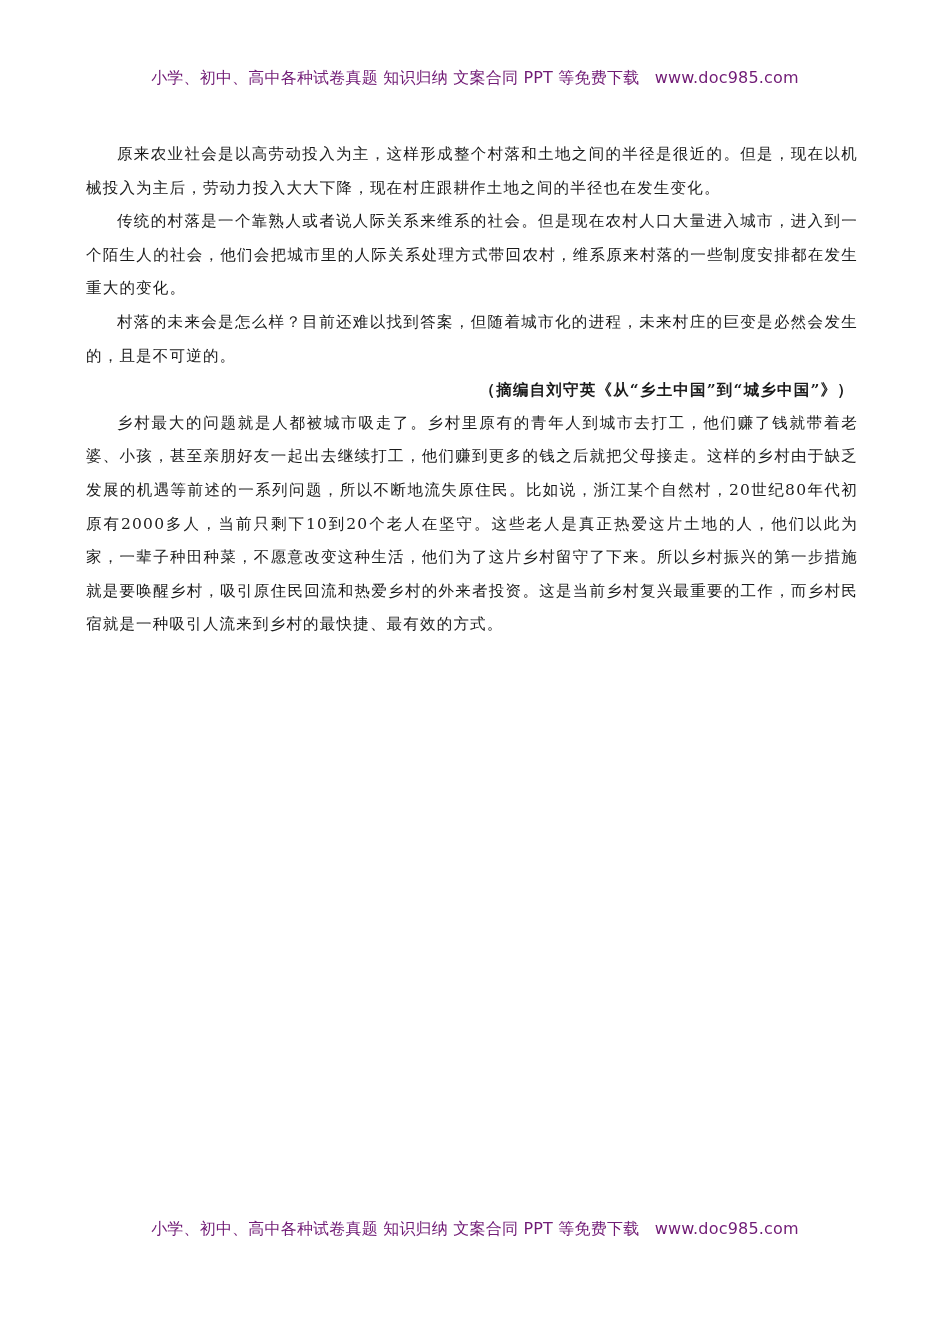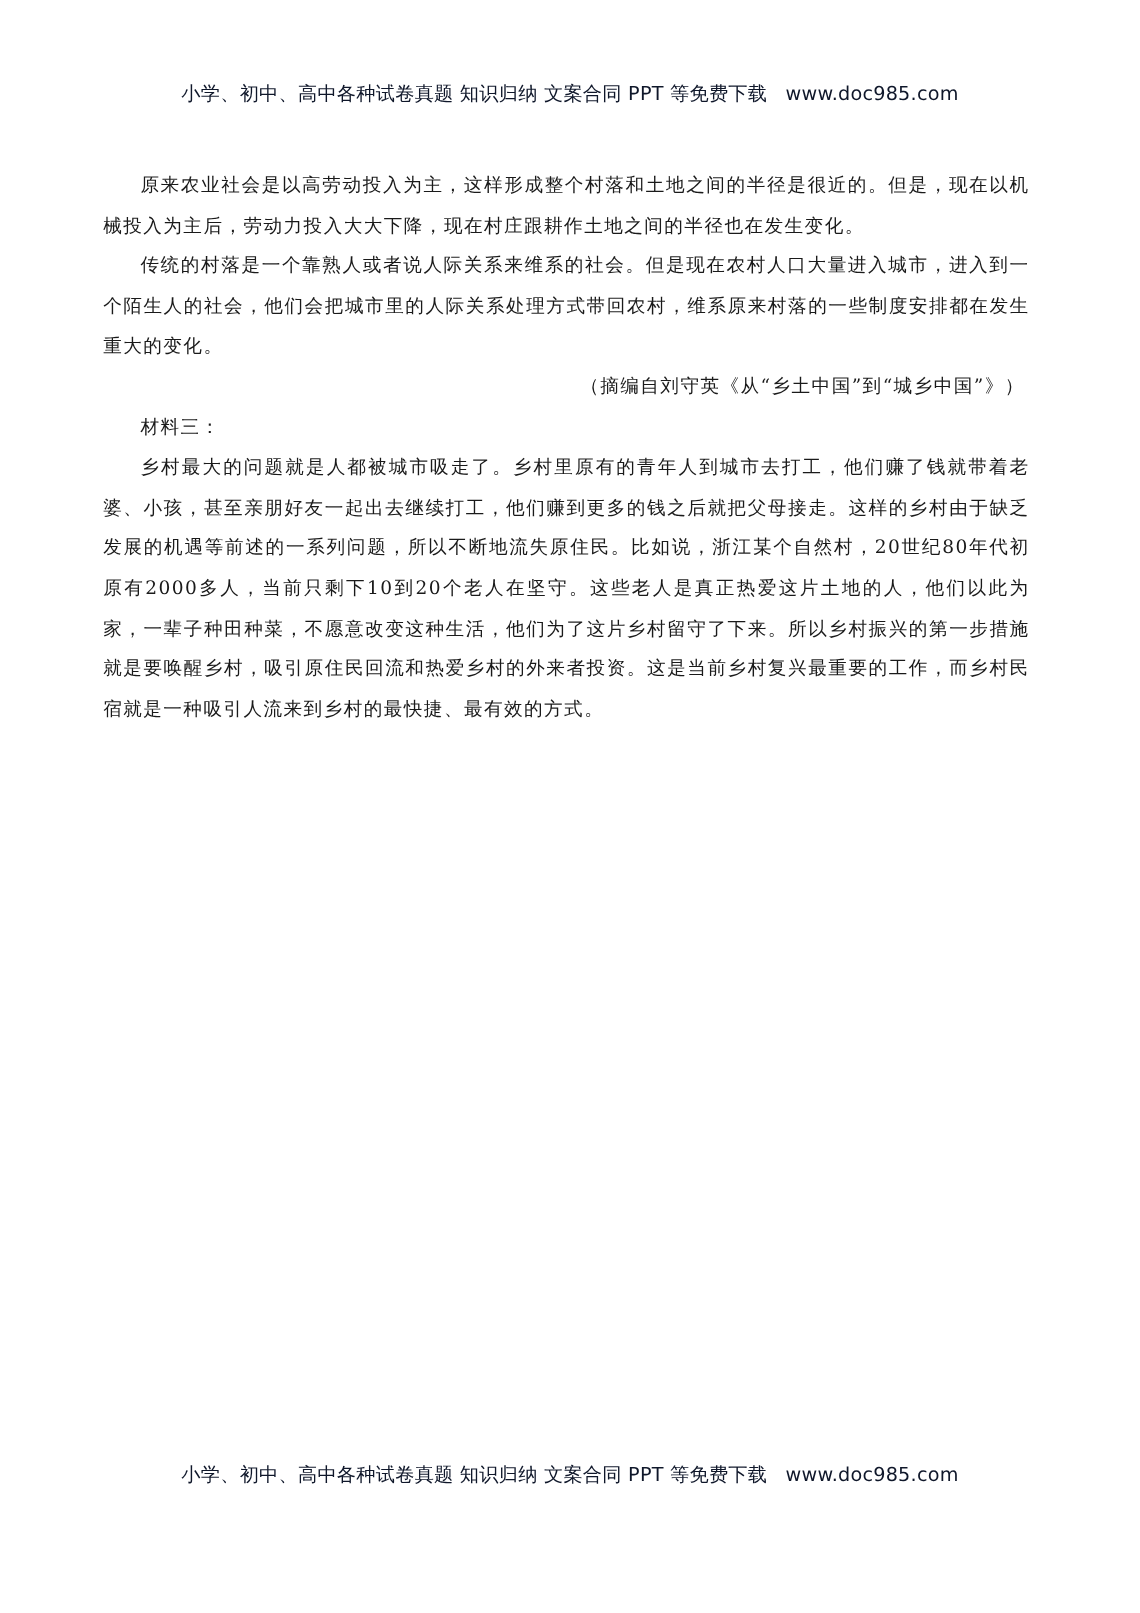--- a/index.html
+++ b/index.html
@@ -1,41 +1,41 @@
 <!DOCTYPE html>
 <html><head>
 <meta charset="utf-8">
 <style>
   html, body { margin: 0; padding: 0; background: #ffffff; }
   body { width: 950px; height: 1344px; position: relative; overflow: hidden;
          font-family: "DejaVu Serif", "Liberation Serif", serif; color: #1a1a1a; }
   .banner { position: absolute; left: 0; width: 950px; text-align: center;
             font-family: "DejaVu Sans", "Liberation Sans", sans-serif;
-            font-size: 16px; color: #0f172a; letter-spacing: 0.2px; }
+            font-size: 16px; color: #701a75; letter-spacing: 0.2px; }
   .banner-top { top: 68px; }
   .banner-bottom { top: 1219px; }
   .banner .url { margin-left: 10px; }
   .content { position: absolute; left: 86px; top: 138px; width: 772px; }
   .para { font-size: 15.5px; line-height: 33.6px; margin: 0; text-align: justify;
           text-indent: 2em; letter-spacing: 1.2px; }
-  .source { text-align: right; font-size: 15.5px; line-height: 33.6px; margin: 0; letter-spacing: 1.2px; padding-right: 4px; }
+  .source { text-align: right; font-size: 15.5px; line-height: 33.6px; margin: 0; letter-spacing: 1.2px; padding-right: 4px; font-weight: bold; }
   .label { font-size: 15.5px; line-height: 33.6px; margin: 0; text-indent: 2em; letter-spacing: 1.2px; }
 </style>
 </head>
 <body>
 
 <div class="banner banner-top">
   <span>小学、初中、高中各种试卷真题 知识归纳 文案合同 PPT 等免费下载</span>
   <span class="url">www.doc985.com</span>
 </div>
 
 <div class="content">
   <p class="para">原来农业社会是以高劳动投入为主，这样形成整个村落和土地之间的半径是很近的。但是，现在以机械投入为主后，劳动力投入大大下降，现在村庄跟耕作土地之间的半径也在发生变化。</p>
   <p class="para">传统的村落是一个靠熟人或者说人际关系来维系的社会。但是现在农村人口大量进入城市，进入到一个陌生人的社会，他们会把城市里的人际关系处理方式带回农村，维系原来村落的一些制度安排都在发生重大的变化。</p>
+  <p class="para">村落的未来会是怎么样？目前还难以找到答案，但随着城市化的进程，未来村庄的巨变是必然会发生的，且是不可逆的。</p>
   <p class="source">（摘编自刘守英《从“乡土中国”到“城乡中国”》）</p>
-  <p class="label">材料三：</p>
   <p class="para">乡村最大的问题就是人都被城市吸走了。乡村里原有的青年人到城市去打工，他们赚了钱就带着老婆、小孩，甚至亲朋好友一起出去继续打工，他们赚到更多的钱之后就把父母接走。这样的乡村由于缺乏发展的机遇等前述的一系列问题，所以不断地流失原住民。比如说，浙江某个自然村，20世纪80年代初原有2000多人，当前只剩下10到20个老人在坚守。这些老人是真正热爱这片土地的人，他们以此为家，一辈子种田种菜，不愿意改变这种生活，他们为了这片乡村留守了下来。所以乡村振兴的第一步措施就是要唤醒乡村，吸引原住民回流和热爱乡村的外来者投资。这是当前乡村复兴最重要的工作，而乡村民宿就是一种吸引人流来到乡村的最快捷、最有效的方式。</p>
 </div>
 
 <div class="banner banner-bottom">
   <span>小学、初中、高中各种试卷真题 知识归纳 文案合同 PPT 等免费下载</span>
   <span class="url">www.doc985.com</span>
 </div>
 
 </body></html>

